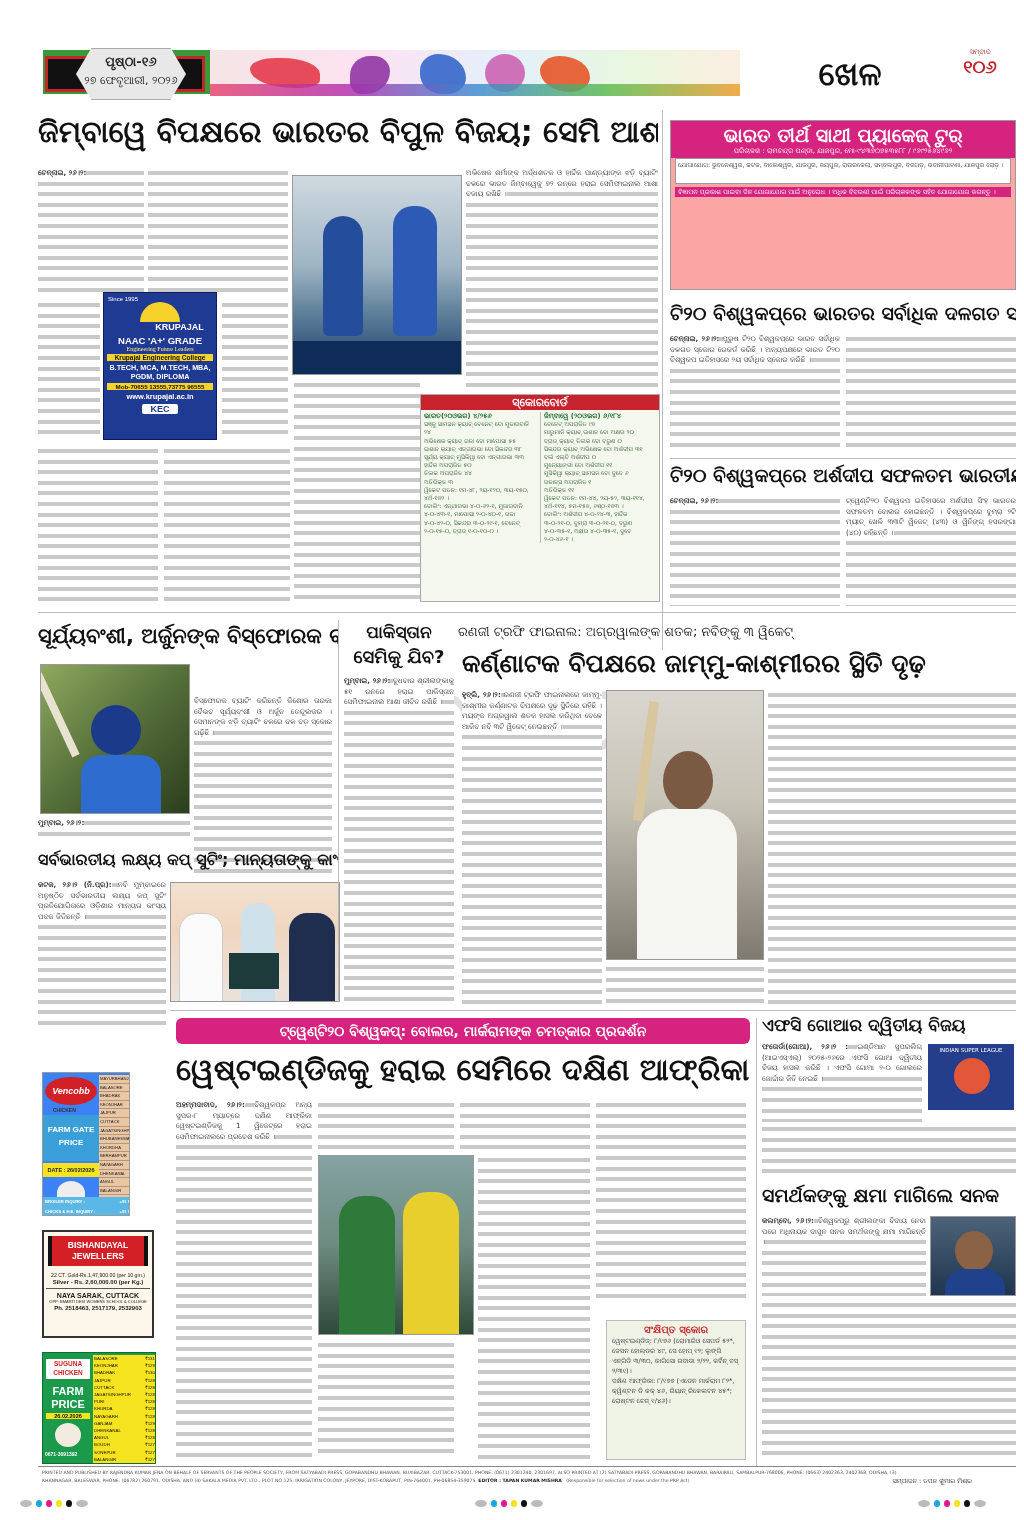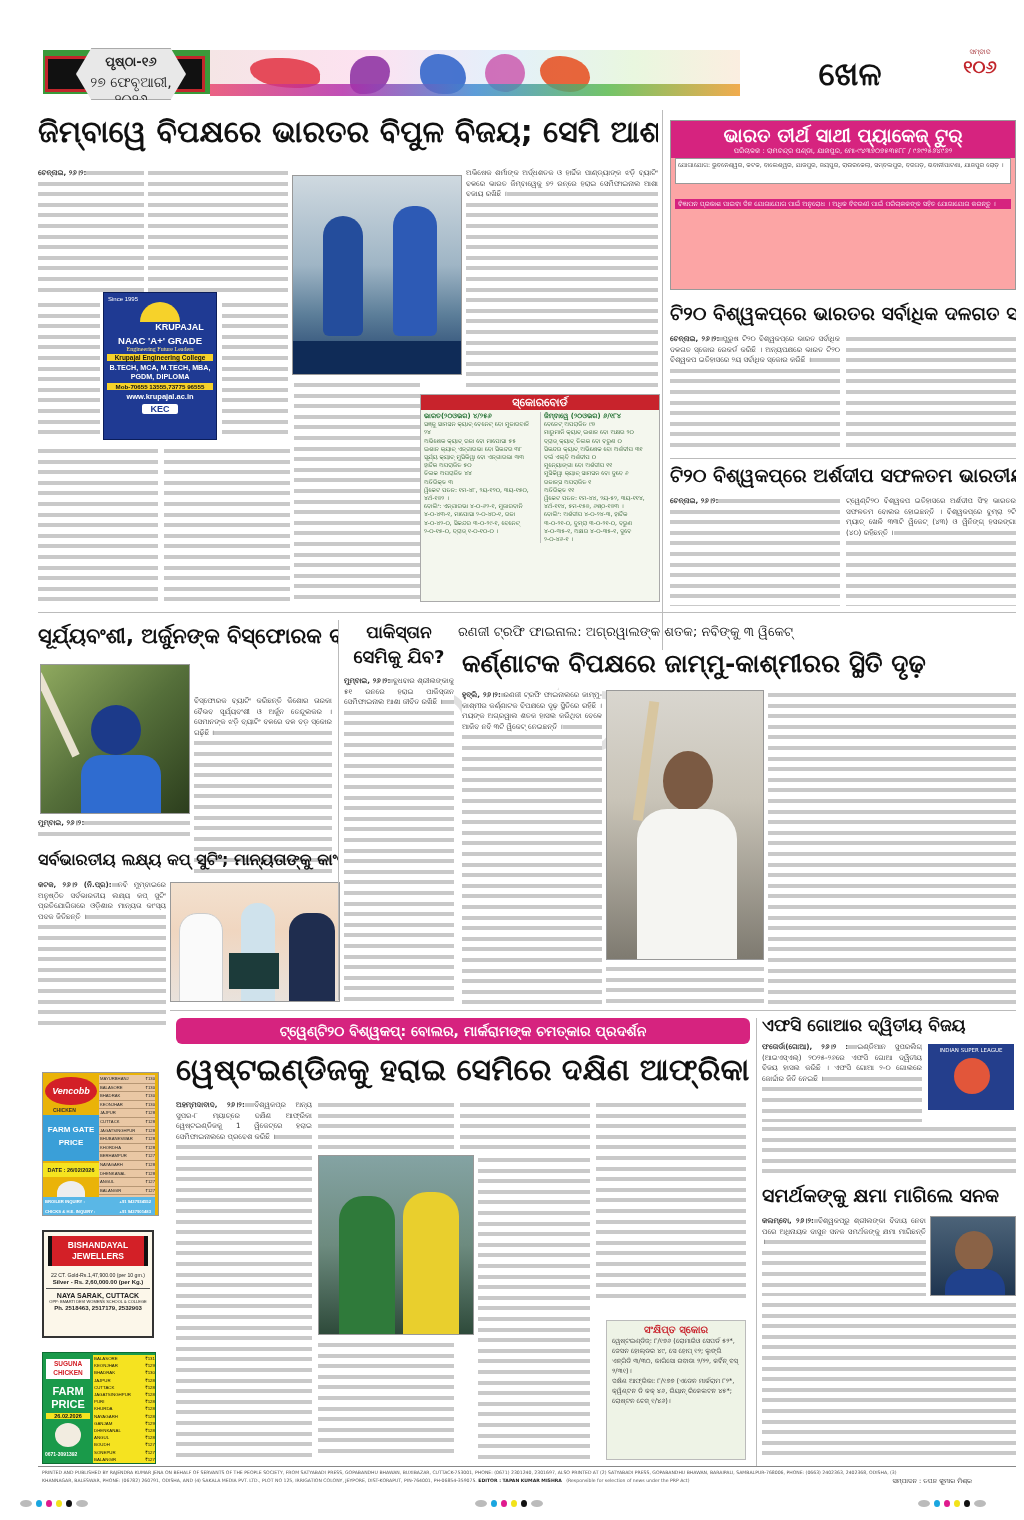--- a/index.html
+++ b/index.html
@@ -13,21 +13,21 @@
 .hrule{position:absolute;height:1px;background:#bbb}
 </style>
 </head>
 <body>
 
 <div class="abs" style="left:40px;top:48px;width:966px;height:52px;">
   <div class="abs" style="left:3px;top:2px;width:170px;height:44px;background:#3a9a3a;"></div>
   <div class="abs" style="left:5px;top:8px;width:160px;height:36px;background:#111;border:3px solid #c2262c;"></div>
   <div class="abs" style="left:36px;top:0;width:110px;height:52px;background:#e8e8e8;border:1px solid #aaa;clip-path:polygon(14% 0,86% 0,100% 50%,86% 100%,14% 100%,0 50%);text-align:center;">
     <div style="font-size:13px;font-weight:bold;margin-top:5px;color:#222;">ପୃଷ୍ଠା-୧୬</div>
-    <div style="font-size:14px;margin-top:4px;color:#222;">୨୭ ଫେବୃଆରୀ, ୨୦୨୬</div>
+    <div style="font-size:11px;margin-top:4px;color:#222;">୨୭ ଫେବୃଆରୀ, ୨୦୨୬</div>
   </div>
   <div class="abs" style="left:170px;top:2px;width:530px;height:46px;background:linear-gradient(90deg,#f5e5e5 0%,#fde2f1 30%,#e3f0fb 55%,#e9f7df 80%,#fbeee0 100%);overflow:hidden;">
     <div class="abs" style="left:40px;top:8px;width:70px;height:30px;background:#e23a4a;border-radius:40% 60% 30% 70%;opacity:.9"></div>
     <div class="abs" style="left:140px;top:6px;width:40px;height:38px;background:#8a2ca0;border-radius:50% 40% 60% 30%;opacity:.85"></div>
     <div class="abs" style="left:210px;top:4px;width:46px;height:40px;background:#2a5fc8;border-radius:40% 60% 40% 50%;opacity:.85"></div>
     <div class="abs" style="left:275px;top:4px;width:40px;height:38px;background:#c63b9e;border-radius:50%;opacity:.7"></div>
     <div class="abs" style="left:330px;top:6px;width:50px;height:36px;background:#e64b1c;border-radius:40% 60%;opacity:.85"></div>
     <div class="abs" style="left:0;top:34px;width:530px;height:12px;background:linear-gradient(90deg,#e8416b,#b12aa8,#3a88d0,#56b84a,#ee9b2a);opacity:.8"></div>
   </div>
   <div class="abs" style="left:720px;top:0;width:180px;height:52px;font-size:32px;font-weight:bold;color:#111;text-align:center;line-height:52px;">ଖେଳ</div>
@@ -104,21 +104,21 @@
     </div>
   </div>
 </div>
 
 <div class="abs" style="left:670px;top:120px;width:346px;height:170px;border:1px solid #999;background:#fca5a5;overflow:hidden;">
   <div style="background:#d6237f;color:#fff;text-align:center;padding:2px 0 3px;">
     <div style="font-size:19px;font-weight:bold;line-height:24px;">ଭାରତ ତୀର୍ଥ ସାଥୀ ପ୍ୟାକେଜ୍ ଟୁର୍</div>
     <div style="font-size:7px;">ପରିଚାଳକ : ରାମଚନ୍ଦ୍ର ପଣ୍ଡା, ଯାଜପୁର, ମୋ-୯୪୩୭୦୭୫୩୫୮୮ / ୯୬୯୨୫୬୪୯୬୨</div>
   </div>
   <div style="font-size:6.2px;line-height:8.5px;color:#333;border:1px solid #999;background:#fff;margin:0 4px;padding:2px;height:26px;overflow:hidden;">ଯୋଗାଯୋଗ: ଭୁବନେଶ୍ୱର, କଟକ, ବାଲେଶ୍ୱର, ଯାଜପୁର, ଜୟପୁର, ରାଉରକେଲା, ସମ୍ବଲପୁର, ବରଗଡ଼, ଭବାନୀପାଟଣା, ଯାଜପୁର ରୋଡ଼ ।</div>
-  <div style="font-size:6.6px;background:#d6237f;color:#fff;margin:15px 4px;padding:1px 3px;white-space:nowrap;overflow:hidden;">ବିଜ୍ଞାପନ ପ୍ରକାଶ ପାଇବା ଦିନ ଯୋଗାଯୋଗ ପାଇଁ ଅନୁରୋଧ । ଅଧିକ ବିବରଣୀ ପାଇଁ ପରିଚାଳକଙ୍କ ସହିତ ଯୋଗାଯୋଗ କରନ୍ତୁ ।</div>
+  <div style="font-size:6.6px;background:#d6237f;color:#fff;margin:3px 4px;padding:1px 3px;white-space:nowrap;overflow:hidden;">ବିଜ୍ଞାପନ ପ୍ରକାଶ ପାଇବା ଦିନ ଯୋଗାଯୋଗ ପାଇଁ ଅନୁରୋଧ । ଅଧିକ ବିବରଣୀ ପାଇଁ ପରିଚାଳକଙ୍କ ସହିତ ଯୋଗାଯୋଗ କରନ୍ତୁ ।</div>
 </div>
 
 <div class="abs hl" style="left:670px;top:300px;width:346px;height:26px;font-size:19px;line-height:26px;">ଟି୨୦ ବିଶ୍ୱକପ୍‌ରେ ଭାରତର ସର୍ବାଧିକ ଦଳଗତ ସ୍କୋର</div>
 <div class="abs body-text lines" style="left:670px;top:334px;width:170px;height:120px;">
   <span style="background:#fff;font-weight:bold;">ଚେନ୍ନାଇ, ୨୬।୨:</span>
   <span style="background:#fff;">ପୁରୁଷ ଟି୨୦ ବିଶ୍ୱକପ୍‌ରେ ଭାରତ ସର୍ବାଧିକ ଦଳଗତ ସ୍କୋର ରେକର୍ଡ କରିଛି । ଅନ୍ୟପକ୍ଷରେ ଭାରତ ଟି୨୦ ବିଶ୍ୱକପ ଇତିହାସରେ ୨ୟ ସର୍ବାଧିକ ସ୍କୋର କରିଛି ।</span>
 </div>
 <div class="abs body-text lines" style="left:846px;top:334px;width:170px;height:120px;"></div>
 
 <div class="hrule" style="left:670px;top:458px;width:346px;"></div>
@@ -227,21 +227,21 @@
 <div class="abs body-text lines" style="left:762px;top:1216px;width:164px;height:80px;">
   <span style="background:#fff;font-weight:bold;">କଲମ୍ବୋ, ୨୬।୨:</span>
   <span style="background:#fff;">ବିଶ୍ୱକପ୍‌ରୁ ଶ୍ରୀଲଙ୍କା ବିଦାୟ ନେବା ପରେ ଅଧିନାୟକ ଦାସୁନ ସନକ ସମର୍ଥକଙ୍କୁ କ୍ଷମା ମାଗିଛନ୍ତି ।</span>
 </div>
 <div class="abs photo" style="left:930px;top:1216px;width:86px;height:80px;background:linear-gradient(180deg,#4c6378 0%,#1f3550 100%);overflow:hidden;">
   <div class="abs" style="left:24px;top:14px;width:38px;height:40px;border-radius:50%;background:#8a6246;"></div>
   <div class="abs" style="left:14px;top:52px;width:60px;height:30px;background:#20418c;border-radius:20px 20px 0 0;"></div>
 </div>
 <div class="abs body-text lines" style="left:762px;top:1300px;width:254px;height:160px;"></div>
 
-<div class="abs" style="left:42px;top:1072px;width:117px;height:144px;border:1px solid #999;font-family:'Liberation Sans',sans-serif;overflow:hidden;background:#eab308;">
+<div class="abs" style="left:42px;top:1072px;width:88px;height:144px;border:1px solid #999;font-family:'Liberation Sans',sans-serif;overflow:hidden;background:#3b82f6;">
   <div class="abs" style="left:2px;top:4px;width:52px;height:28px;background:#d32027;border-radius:50%;color:#fff;text-align:center;font-size:9px;font-weight:bold;line-height:28px;font-style:italic;">
     <span>Vencobb</span>
   </div>
   <div class="abs" style="left:10px;top:34px;font-size:5px;font-weight:bold;color:#333;">CHICKEN</div>
   <div class="abs" style="left:0;top:42px;width:56px;height:46px;background:#3a9fd8;color:#fff;font-size:8px;font-weight:bold;text-align:center;padding-top:8px;line-height:13px;">FARM GATE PRICE</div>
   <div class="abs" style="left:0;top:90px;width:56px;height:14px;background:#f5e320;font-size:5.5px;font-weight:bold;text-align:center;line-height:14px;">DATE : 26/02/2026</div>
   <div class="abs" style="left:14px;top:108px;width:28px;height:24px;background:#eee;border-radius:50% 50% 30% 30%;"></div>
   <div class="abs" style="left:56px;top:2px;width:56px;font-size:4.2px;line-height:7.6px;">
     <div style="display:flex;background:#e9c7a4;border-bottom:1px solid #b79775;">
         <span style="flex:1;padding-left:1px;">MAYURBHANJ</span>

